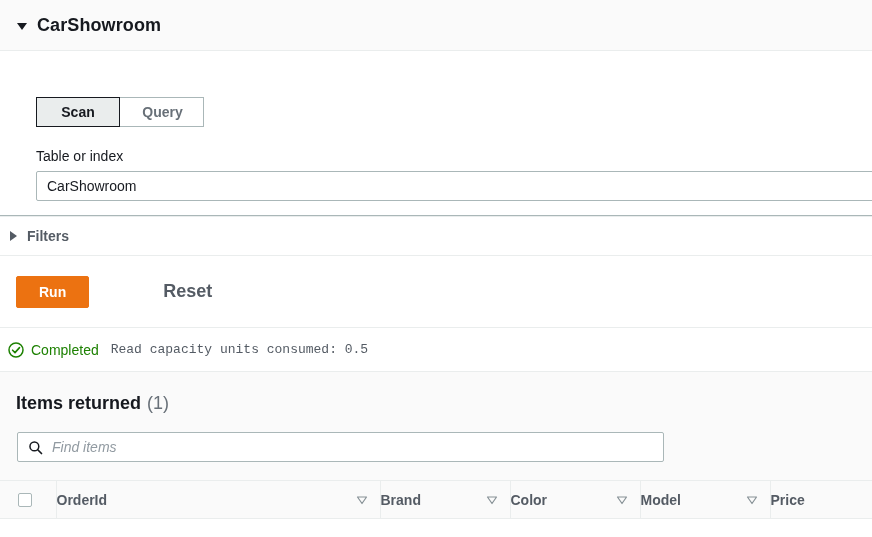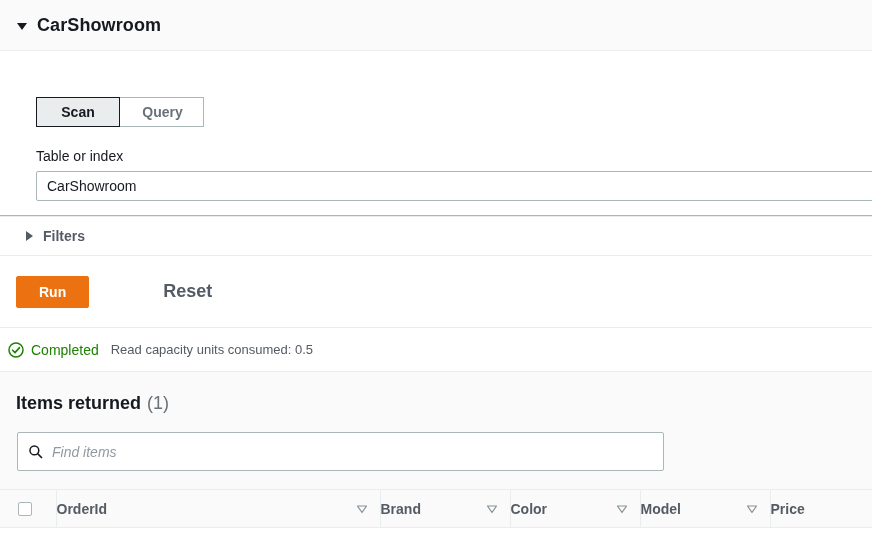--- a/index.html
+++ b/index.html
@@ -112,21 +112,21 @@
     border: none;
     border-top: 1px solid #eaeded;
     margin: 0;
   }
 
   
   .filters-row {
     height: 38px;
     display: flex;
     align-items: center;
-    padding-left: 26px;
+    padding-left: 10px;
   }
   .caret-right {
     width: 0; height: 0;
     border-top: 5px solid transparent;
     border-bottom: 5px solid transparent;
     border-left: 7px solid #545b64;
     margin-right: 10px;
   }
   .filters-label {
     font-size: 14px;
@@ -179,20 +179,21 @@
     flex: none;
   }
   .status-text {
     color: #1d8102;
     font-size: 14px;
     margin-right: 12px;
   }
   .status-meta {
     color: #545b64;
     font-size: 13px;
+    font-family: Liberation Mono, monospace;
   }
 
   
   .results {
     background: #fafafa;
     border-top: 1px solid #eaeded;
   }
   .results-head {
     padding: 21px 0 0 16px;
     display: flex;
@@ -204,21 +205,21 @@
     color: #16191f;
   }
   .results-count {
     font-size: 18px;
     color: #687078;
     margin-left: 6px;
   }
   .search-wrap {
     margin: 18px 0 0 17px;
     width: 647px;
-    height: 39px;
+    height: 30px;
     box-sizing: border-box;
     background: #ffffff;
     border: 1px solid #aab7b8;
     border-radius: 2px;
     display: flex;
     align-items: center;
     padding-left: 10px;
   }
   .search-icon { flex: none; margin-right: 9px; }
   .search-placeholder {

